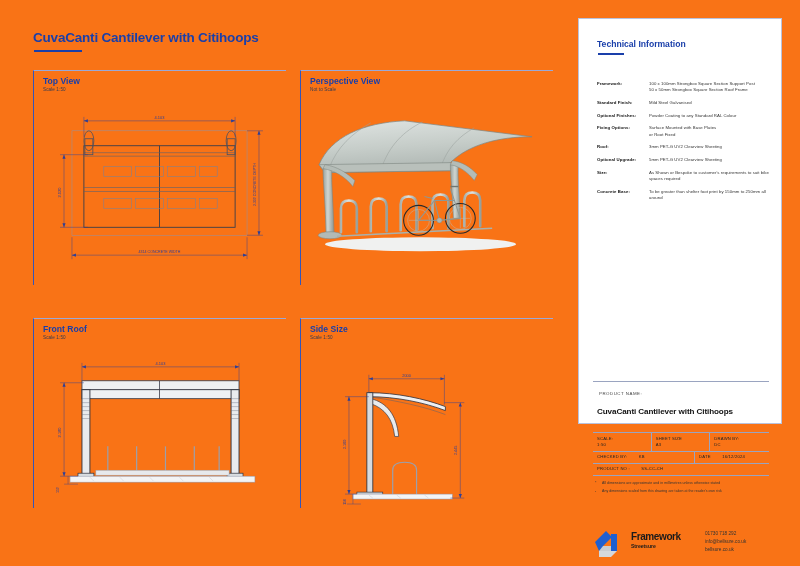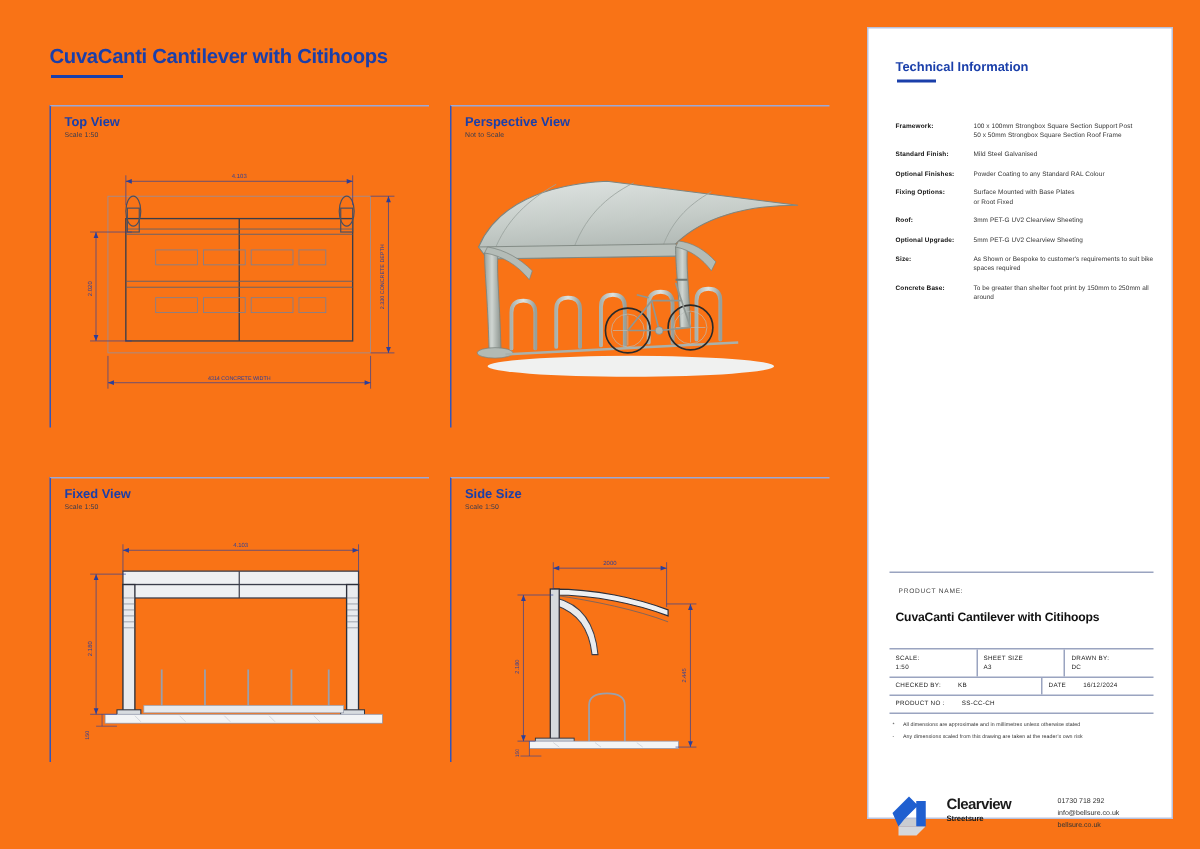--- a/index.html
+++ b/index.html
@@ -42,21 +42,21 @@
   #panel-top{left:33px;top:70px;width:253px;height:215px;}
   #panel-persp{left:300px;top:70px;width:253px;height:215px;}
   #panel-front{left:33px;top:318px;width:253px;height:190px;}
   #panel-side{left:300px;top:318px;width:253px;height:190px;}
 
   .draw{position:absolute;left:0;top:22px;width:100%;height:calc(100% - 22px);}
   .draw svg{display:block;width:100%;height:100%;}
 
   
   .right-col{
-    position:absolute;left:578px;top:18px;width:204px;height:528px;
+    position:absolute;left:578px;top:18px;width:204px;height:406px;
     border-left:1px solid #b9c2dd;border-right:1px solid #b9c2dd;
     border-top:1px solid #b9c2dd;border-bottom:1px solid #b9c2dd;
     box-sizing:border-box;background:#fff;
   }
   .tech-head{
     position:absolute;left:18px;top:20px;
     font-size:8.6px;font-weight:bold;color:#1a3faa;
   }
   .tech-rule{position:absolute;left:19px;top:34px;width:26px;height:1.6px;background:#1a3faa;}
 
@@ -275,21 +275,21 @@
             <line x1="214" y1="145" x2="214" y2="167"></line>
             <path d="M38 163 l4 -1.6 v3.2 z" fill="#2a3f9c" stroke="none"></path>
             <path d="M214 163 l-4 -1.6 v3.2 z" fill="#2a3f9c" stroke="none"></path>
           </g>
           <text x="126" y="161" text-anchor="middle" font-size="3.6" fill="#2a3f9c" font-family="Liberation Sans, sans-serif">4314 CONCRETE WIDTH</text>
         </svg>
       </div>
     </div>
 
     <div class="panel" id="panel-front">
-      <div class="panel-title">Fixed View</div>
+      <div class="panel-title">Front Roof</div>
       <div class="panel-sub">Scale 1:50</div>
       <div class="draw">
         <svg viewBox="0 0 253 168" preserveAspectRatio="xMidYMid meet">
 
           <g fill="#eef0f2" stroke="#3a3d4a" stroke-width="0.85">
             <rect x="48" y="40" width="158" height="9"></rect>
             <rect x="48" y="49" width="158" height="9"></rect>
           </g>
           <line x1="126" y1="40" x2="126" y2="58" stroke="#3a3d4a" stroke-width="0.8"></line>
 
@@ -519,21 +519,21 @@
     <div class="brand">
       <div class="logo-mark">
         <svg viewBox="0 0 34 30" width="34" height="30">
           <path d="M2 13 L13 2 L19 8 L10 17 L18 17 L18 5 L24 5 L24 22 L6 22 Z" fill="#1f5fd0"></path>
           <path d="M6 22 L18 22 L18 17 L10 17 Z" fill="#c9ccd1"></path>
           <path d="M18 5 L24 5 L24 22 L18 22 Z" fill="#1f5fd0"></path>
           <path d="M24 22 L18 28 L6 28 L6 22 Z" fill="#d5d8dc"></path>
         </svg>
       </div>
       <div class="logo-text">
-        <div class="logo-name">Clearview</div>
+        <div class="logo-name">Framework</div>
         <div class="logo-sub">Streetsure</div>
       </div>
       <div class="contact">
         <div>01730 718 292</div>
         <div>info@bellsure.co.uk</div>
         <div>bellsure.co.uk</div>
       </div>
     </div>
 
   </div>

